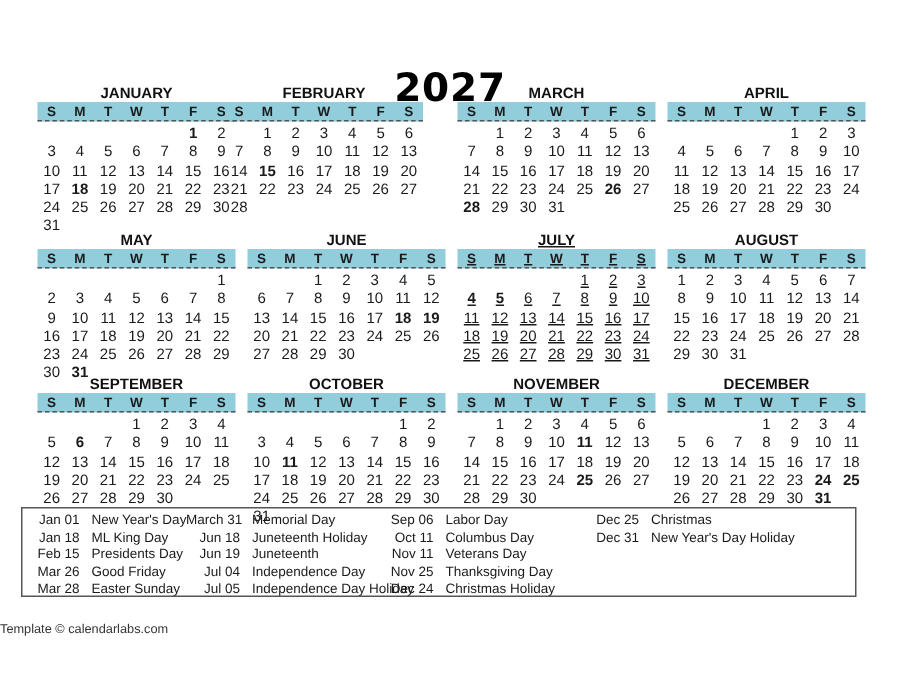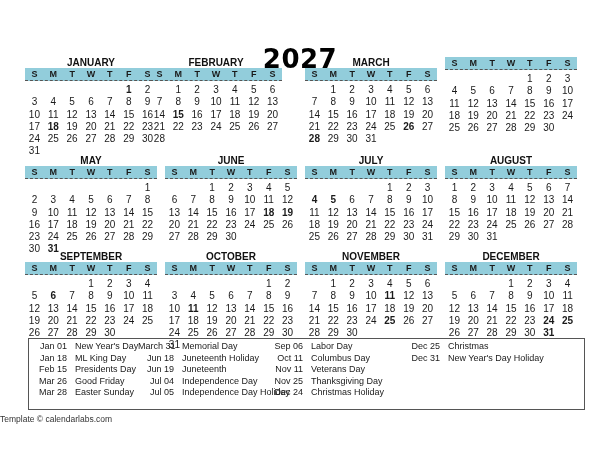--- a/index.html
+++ b/index.html
@@ -5,21 +5,21 @@
   html, body { margin:0; padding:0; background:#ffffff; }
   body { width:600px; height:450px; position:relative; overflow:hidden; font-family:"Liberation Sans", sans-serif; color:#1a1a1a; }
   .year { position:absolute; left:0; width:600px; top:44px; text-align:center; font-size:26px; color:#000000; font-family:"DejaVu Sans", sans-serif; letter-spacing:0.5px;font-weight:bold; }
   .month { position:absolute; width:132px; }
   .mtitle { text-align:center; font-size:10px; font-weight:bold; height:11px; line-height:11px; color:#111; }
   .dow { display:grid; grid-template-columns:repeat(7, 1fr); background:#92cddb; height:12px; line-height:12px; font-size:9px; font-weight:bold; border-bottom:1px dashed #555; }
   .dow span { text-align:center; }
   .days { display:grid; grid-template-columns:repeat(7, 1fr); font-size:10px; margin-top:3px; }
   .days span { text-align:center; height:12.3px; line-height:12.3px; }
   .days span.b { font-weight:bold; }
-  .hol { position:absolute; left:28px; top:338px; width:557px; height:72px; border:1px solid #555; box-sizing:border-box; }
+  .hol { position:absolute; left:14px; top:338px; width:557px; height:60px; border:1px solid #555; box-sizing:border-box; }
   .hcol { position:absolute; top:2px; font-size:9px; }
   .hrow { height:11.5px; line-height:11.5px; white-space:nowrap; }
   .hd { display:inline-block; text-align:right; }
   .hn { display:inline-block; margin-left:8px; }
   .footer { position:absolute; left:0; width:600px; top:414px; text-align:left; font-size:8.5px; color:#333; }
 </style>
 </head>
 <body>
 
 <div class="year">2027</div>
@@ -158,20 +158,21 @@
         <span>25</span>
         <span class="b">26</span>
         <span>27</span>
         <span class="b">28</span>
         <span>29</span>
         <span>30</span>
         <span>31</span>
       </div>
     </div>
     <div class="month" style="left: 445px; top: 57px;">
+      <div class="mtitle">APRIL</div>
       <div class="dow">
         <span>S</span>
         <span>M</span>
         <span>T</span>
         <span>W</span>
         <span>T</span>
         <span>F</span>
         <span>S</span>
       </div>
       <div class="days">
@@ -301,21 +302,21 @@
         <span>23</span>
         <span>24</span>
         <span>25</span>
         <span>26</span>
         <span>27</span>
         <span>28</span>
         <span>29</span>
         <span>30</span>
       </div>
     </div>
-    <div class="month" style="left: 305px; top: 155px;">
+    <div class="month" style="left: 305px; top: 155px; text-decoration: underline;">
       <div class="mtitle">JULY</div>
       <div class="dow">
         <span>S</span>
         <span>M</span>
         <span>T</span>
         <span>W</span>
         <span>T</span>
         <span>F</span>
         <span>S</span>
       </div>

